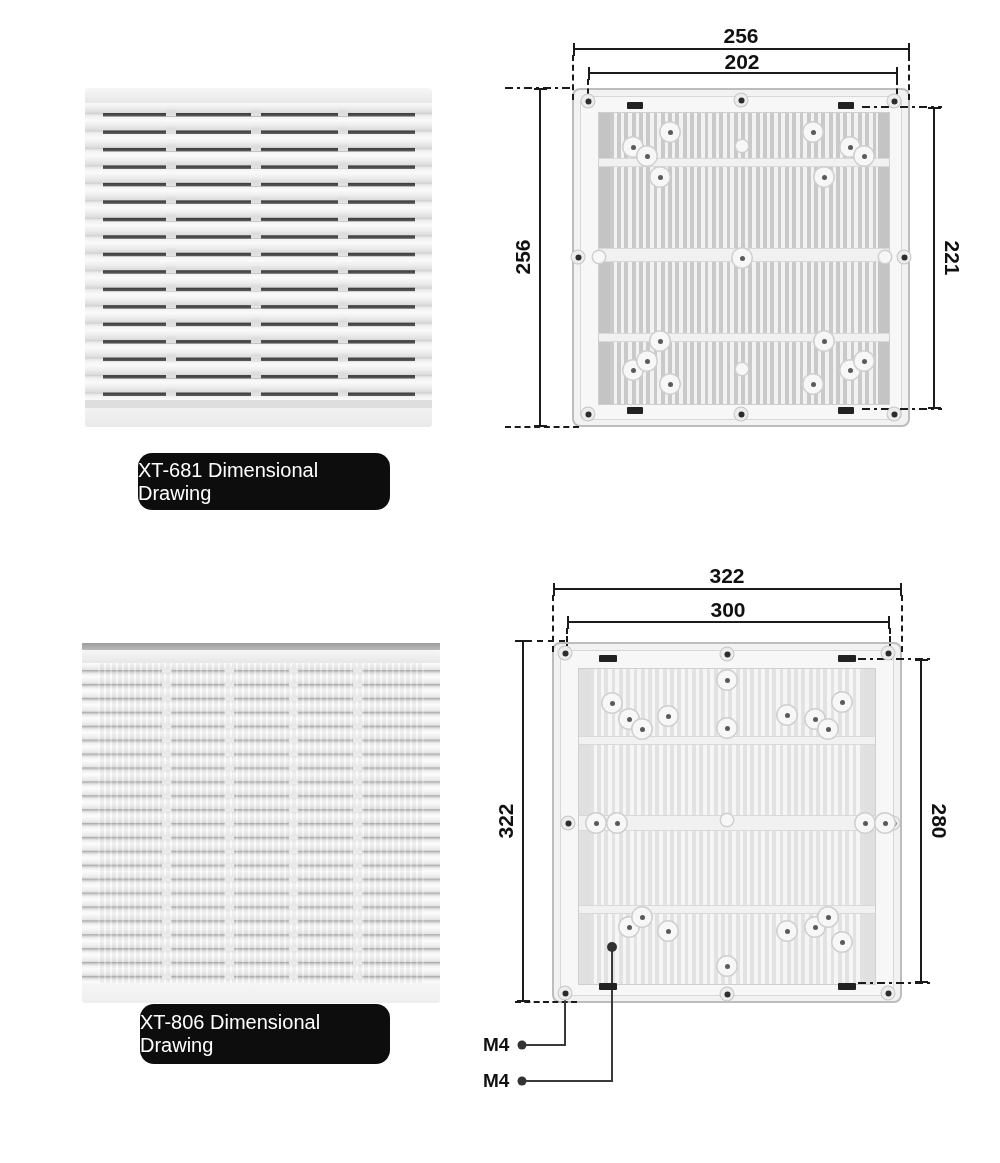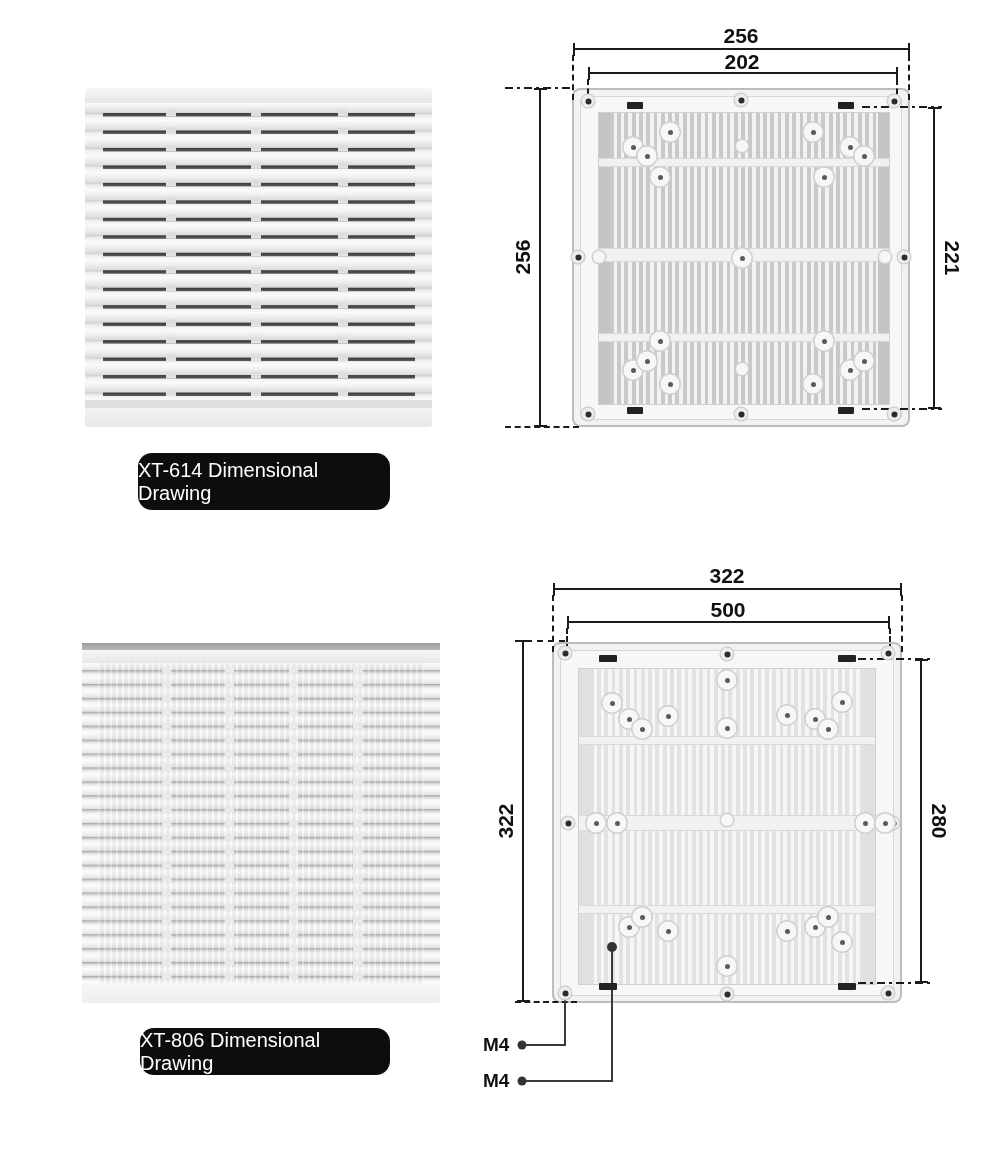--- a/index.html
+++ b/index.html
@@ -81,21 +81,21 @@
       <div class="slots" style="left:18px;right:17px;"></div>
       <div class="divider" style="left:81px;width:10px;"></div>
       <div class="divider" style="left:166px;width:10px;"></div>
       <div class="divider" style="left:253px;width:10px;"></div>
     </div>
     <div class="gbase" style="top:312px;height:8px;background:#dedede;"></div>
     <div class="gbase" style="top:320px;height:19px;background:linear-gradient(180deg,#f2f2f2,#e9e9e9);border-radius:0 0 3px 3px;"></div>
   </div>
 
   <div class="pill" style="left:138px;top:453px;width:252px;height:57px;">
-    <span>XT-614 Dimensional Drawing</span>
+    <span>XT-681 Dimensional Drawing</span>
   </div>
 
   <div class="abs" id="drawing805" style="left:0;top:0;width:1000px;height:560px;">
     <div class="frame" style="left:572px;top:88px;width:338px;height:339px;"></div>
     <div class="lip" style="left:580px;top:96px;width:320px;height:322px;"></div>
     <div class="grid g1" style="left:598px;top:112px;width:292px;height:293px;">
       <div class="media-edge" style="left:0;"></div>
       <div class="media-edge" style="right:0;"></div>
       <div class="band" style="top:46px;height:7px;"></div>
       <div class="band" style="top:136px;height:12px;"></div>
@@ -168,38 +168,38 @@
       <div class="face"></div>
       <div class="slots" style="left:16px;right:16px;"></div>
       <div class="divider" style="left:80px;width:9px;"></div>
       <div class="divider" style="left:143px;width:9px;"></div>
       <div class="divider" style="left:207px;width:9px;"></div>
       <div class="divider" style="left:271px;width:9px;"></div>
     </div>
     <div class="gbase" style="top:340px;height:20px;background:linear-gradient(180deg,#f6f6f6,#eeeeee);border-radius:0 0 3px 3px;"></div>
   </div>
 
-  <div class="pill" style="left:140px;top:468px;width:250px;height:47px;">
+  <div class="pill" style="left:140px;top:444px;width:250px;height:60px;">
     <span>XT-806 Dimensional Drawing</span>
   </div>
 
   <div class="abs" id="drawing806" style="left:15px;top:-560px;width:1000px;height:1163px;">
     <div class="frame" style="left:537px;top:642px;width:350px;height:361px;"></div>
     <div class="lip" style="left:545px;top:650px;width:332px;height:344px;"></div>
     <div class="grid g2" style="left:563px;top:668px;width:298px;height:317px;">
       <div class="media-edge" style="left:0;"></div>
       <div class="media-edge" style="right:0;"></div>
       <div class="band" style="top:68px;height:7px;"></div>
       <div class="band" style="top:147px;height:14px;"></div>
       <div class="band" style="top:237px;height:7px;"></div>
     </div>
 
     <div class="dlabel hc" style="left:712px;top:564px;">322</div>
     <div class="dimh" style="left:538px;top:588px;width:349px;"></div>
-    <div class="dlabel hc" style="left:713px;top:598px;">500</div>
+    <div class="dlabel hc" style="left:713px;top:598px;">300</div>
     <div class="dimh" style="left:552px;top:621px;width:323px;"></div>
     <div class="extv" style="left:537px;top:595px;height:57px;"></div>
     <div class="extv" style="left:886px;top:595px;height:57px;"></div>
     <div class="extv" style="left:551px;top:628px;height:30px;"></div>
     <div class="extv" style="left:874px;top:628px;height:30px;"></div>
 
     <div class="dimv" style="left:507px;top:640px;height:362px;"></div>
     <div class="dlabel vl" style="left:491px;top:821px;">322</div>
     <div class="exth" style="left:500px;top:640px;width:50px;"></div>
     <div class="exth" style="left:500px;top:1001px;width:62px;"></div>

